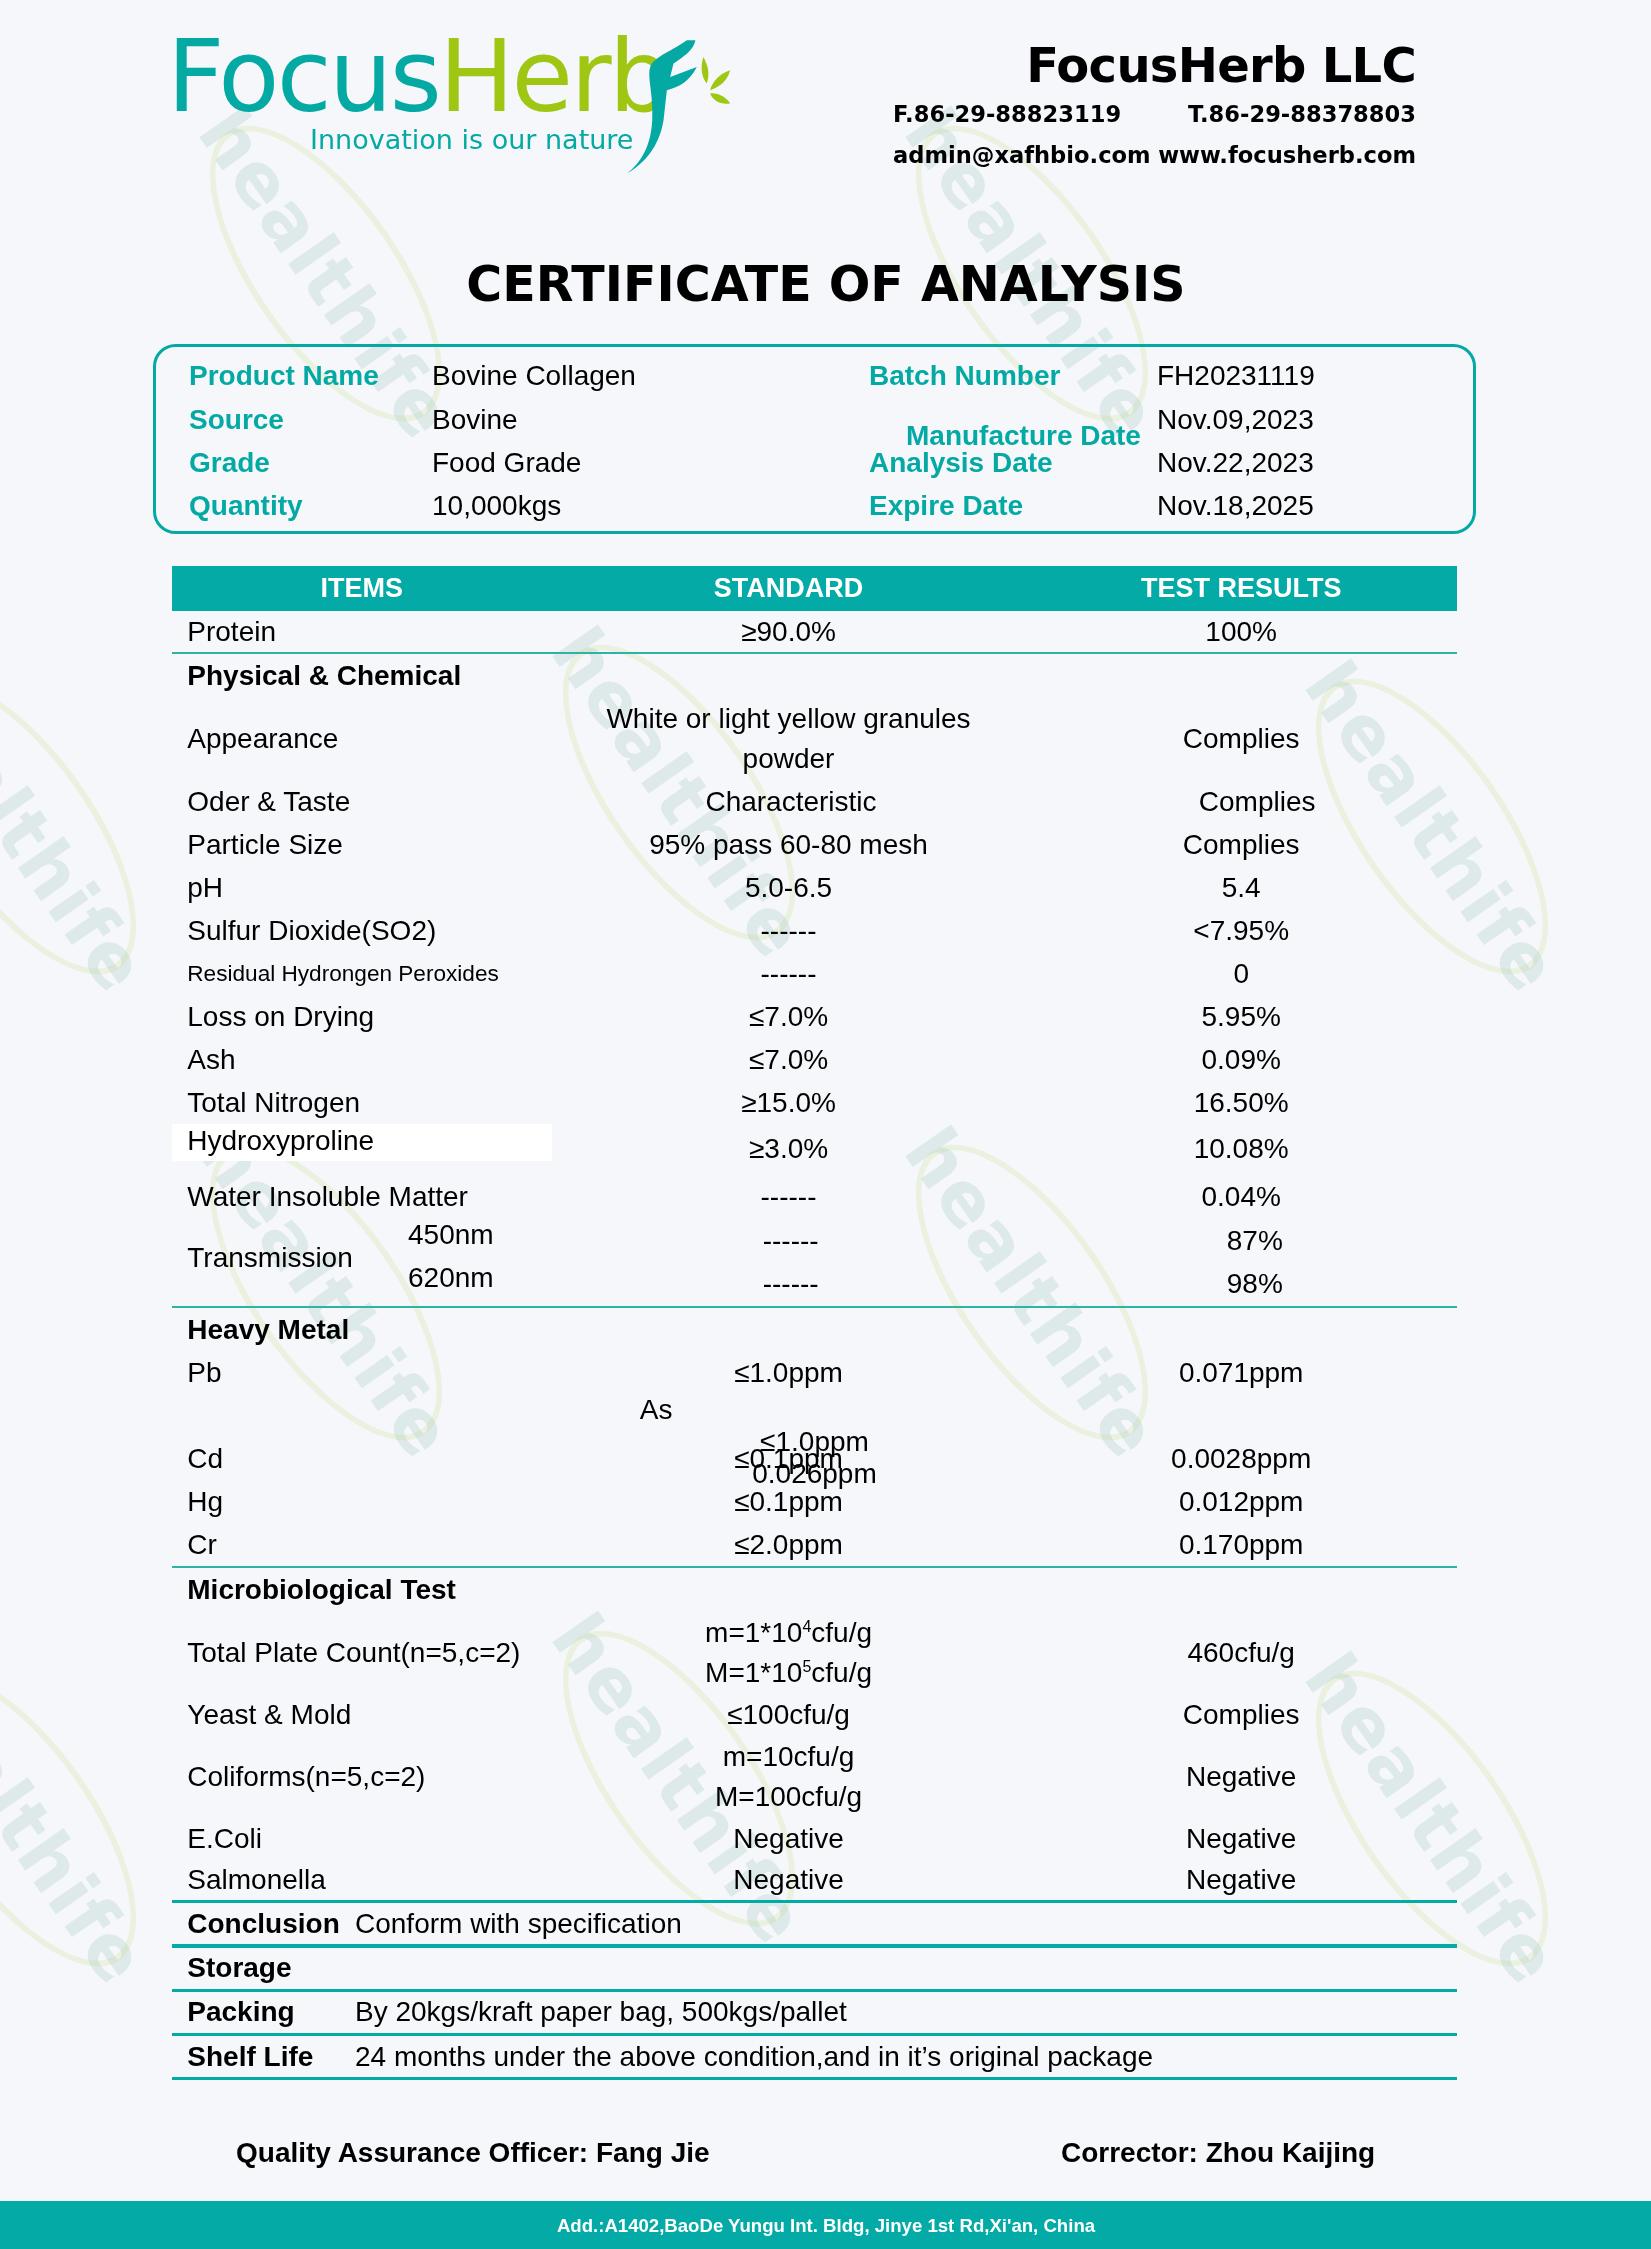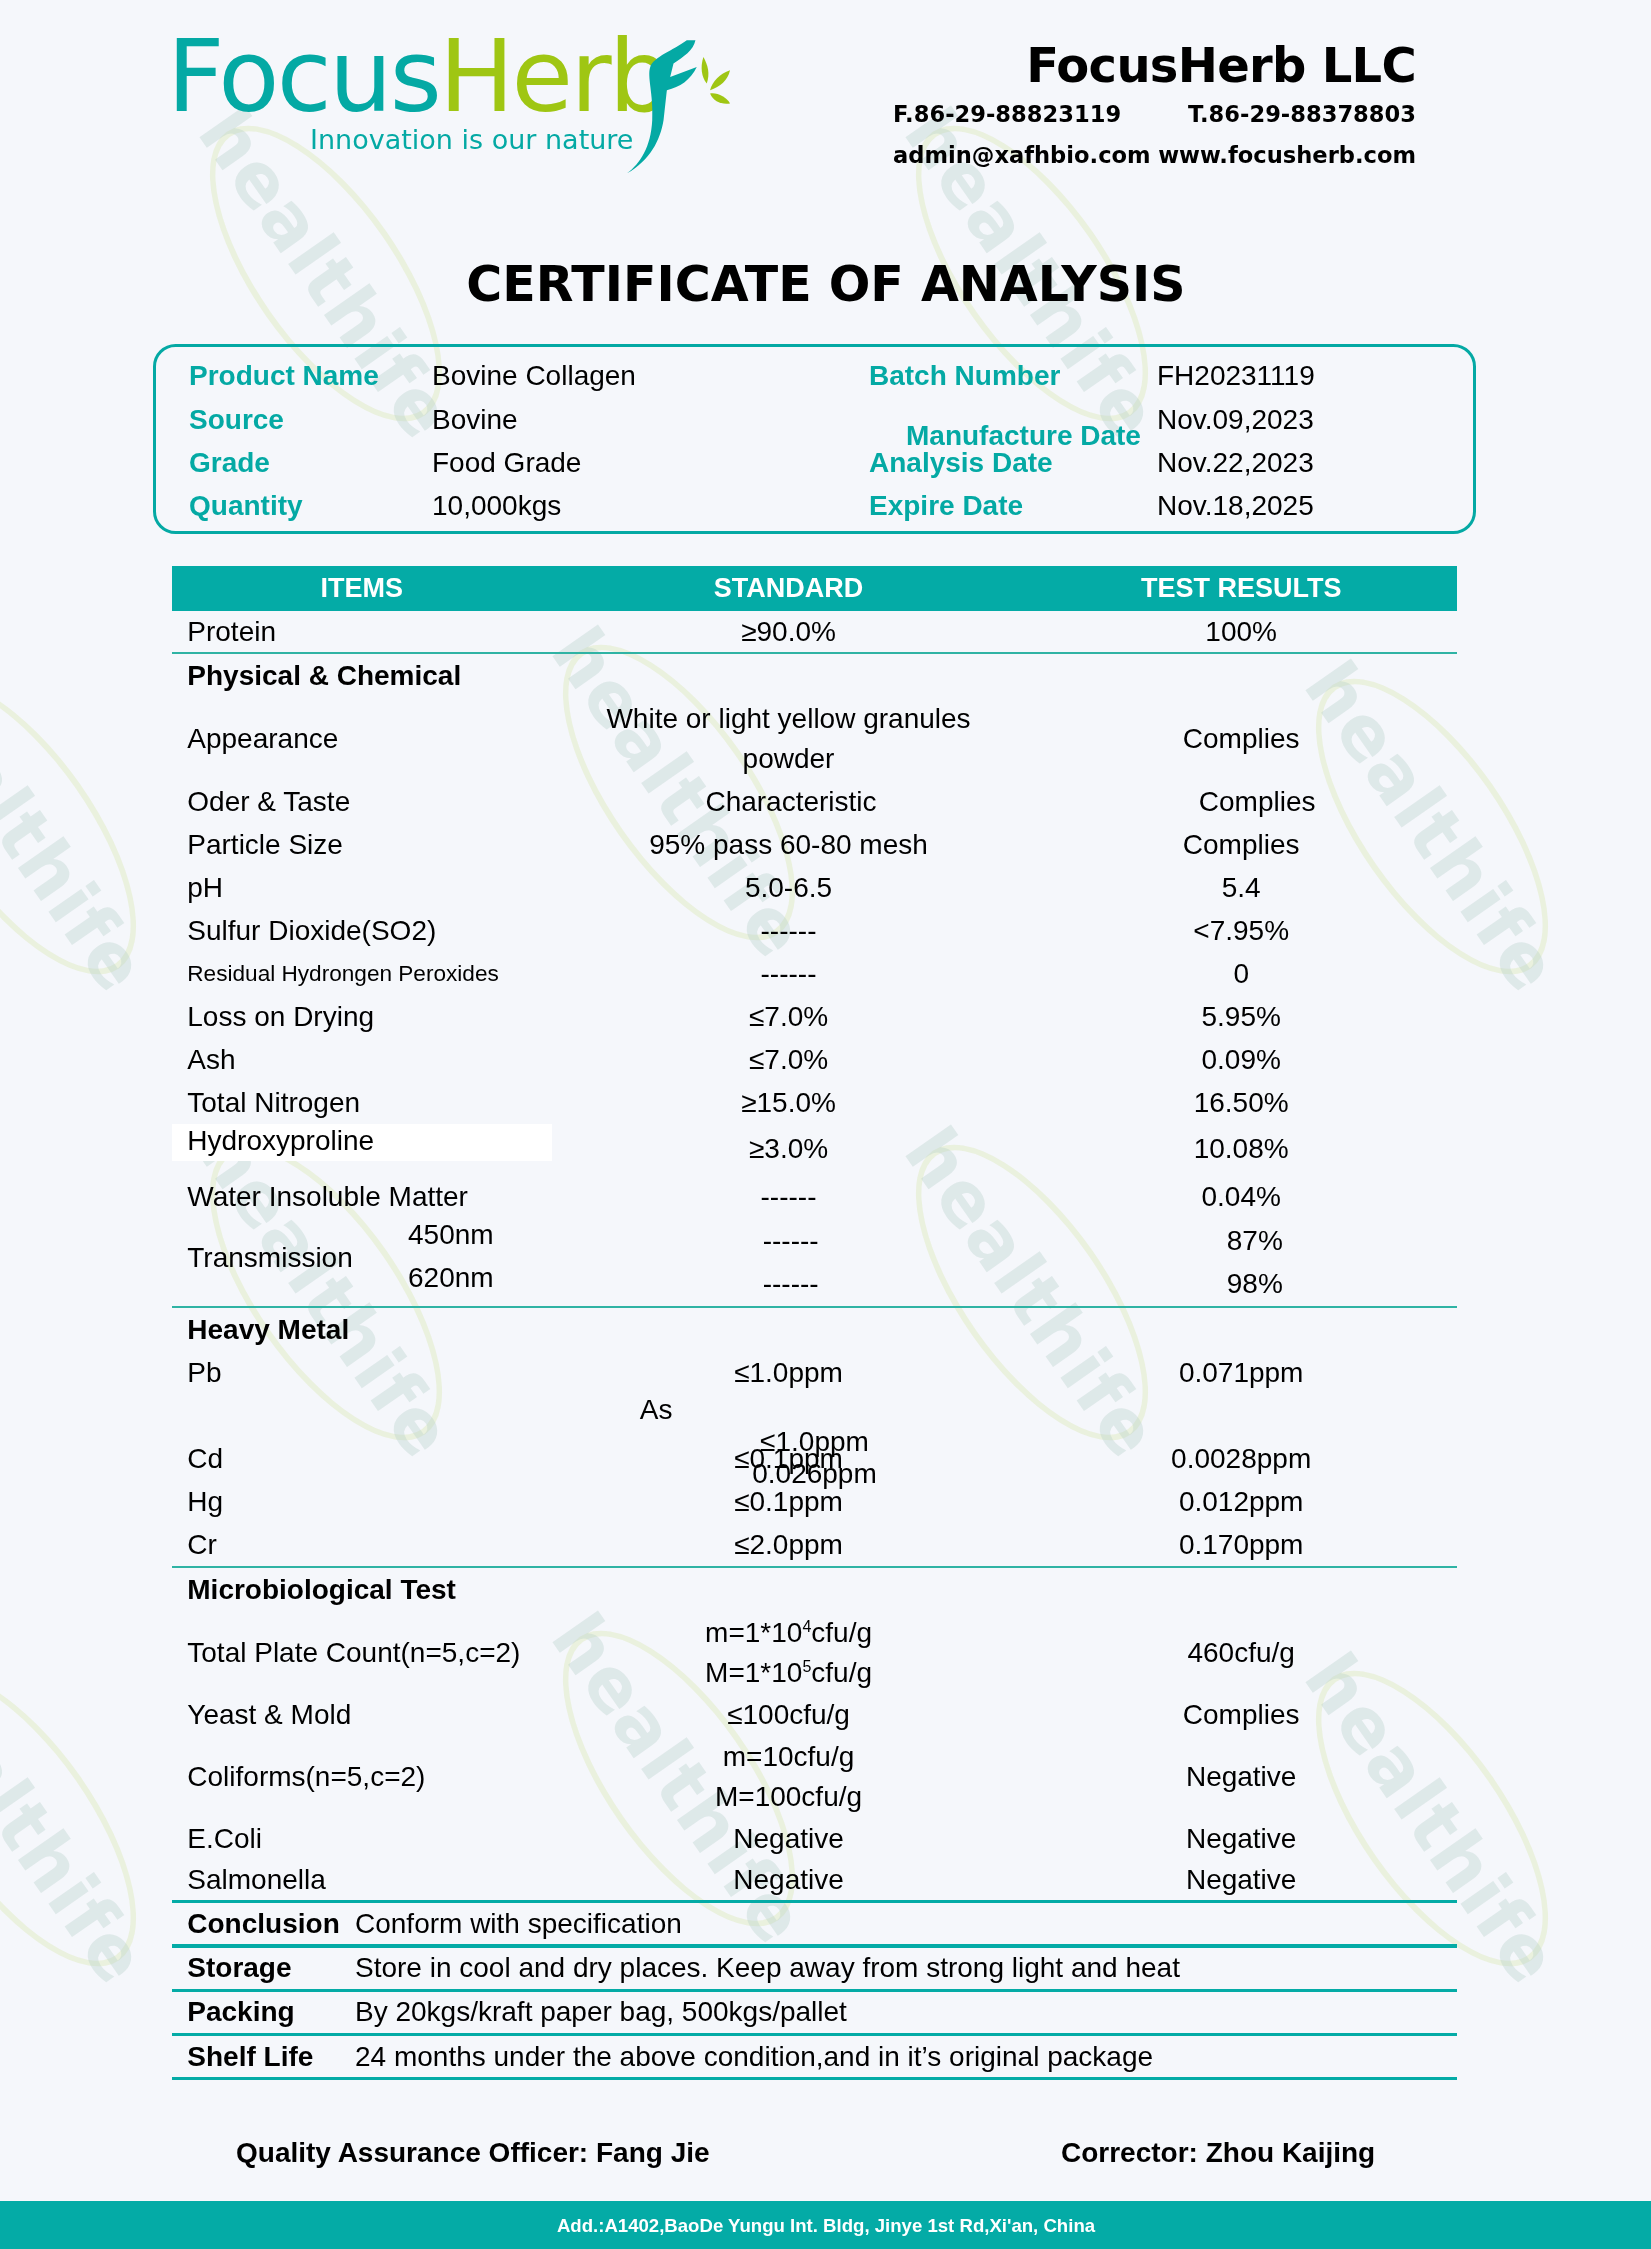--- a/index.html
+++ b/index.html
@@ -316,21 +316,20 @@
   </div>
   <div class="thick"></div>
 
   <div class="foot-row">
     <div class="k">Conclusion</div>
     <div>Conform with specification</div>
   </div>
   <div class="thick"></div>
   <div class="foot-row">
     <div class="k">Storage</div>
-    <div>Store in cool and dry places. Keep away from strong light and heat</div>
   </div>
   <div class="thick"></div>
   <div class="foot-row">
     <div class="k">Packing</div>
     <div>By 20kgs/kraft paper bag, 500kgs/pallet</div>
   </div>
   <div class="thick"></div>
   <div class="foot-row">
     <div class="k">Shelf Life</div>
     <div>24 months under the above condition,and in it’s original package</div>

